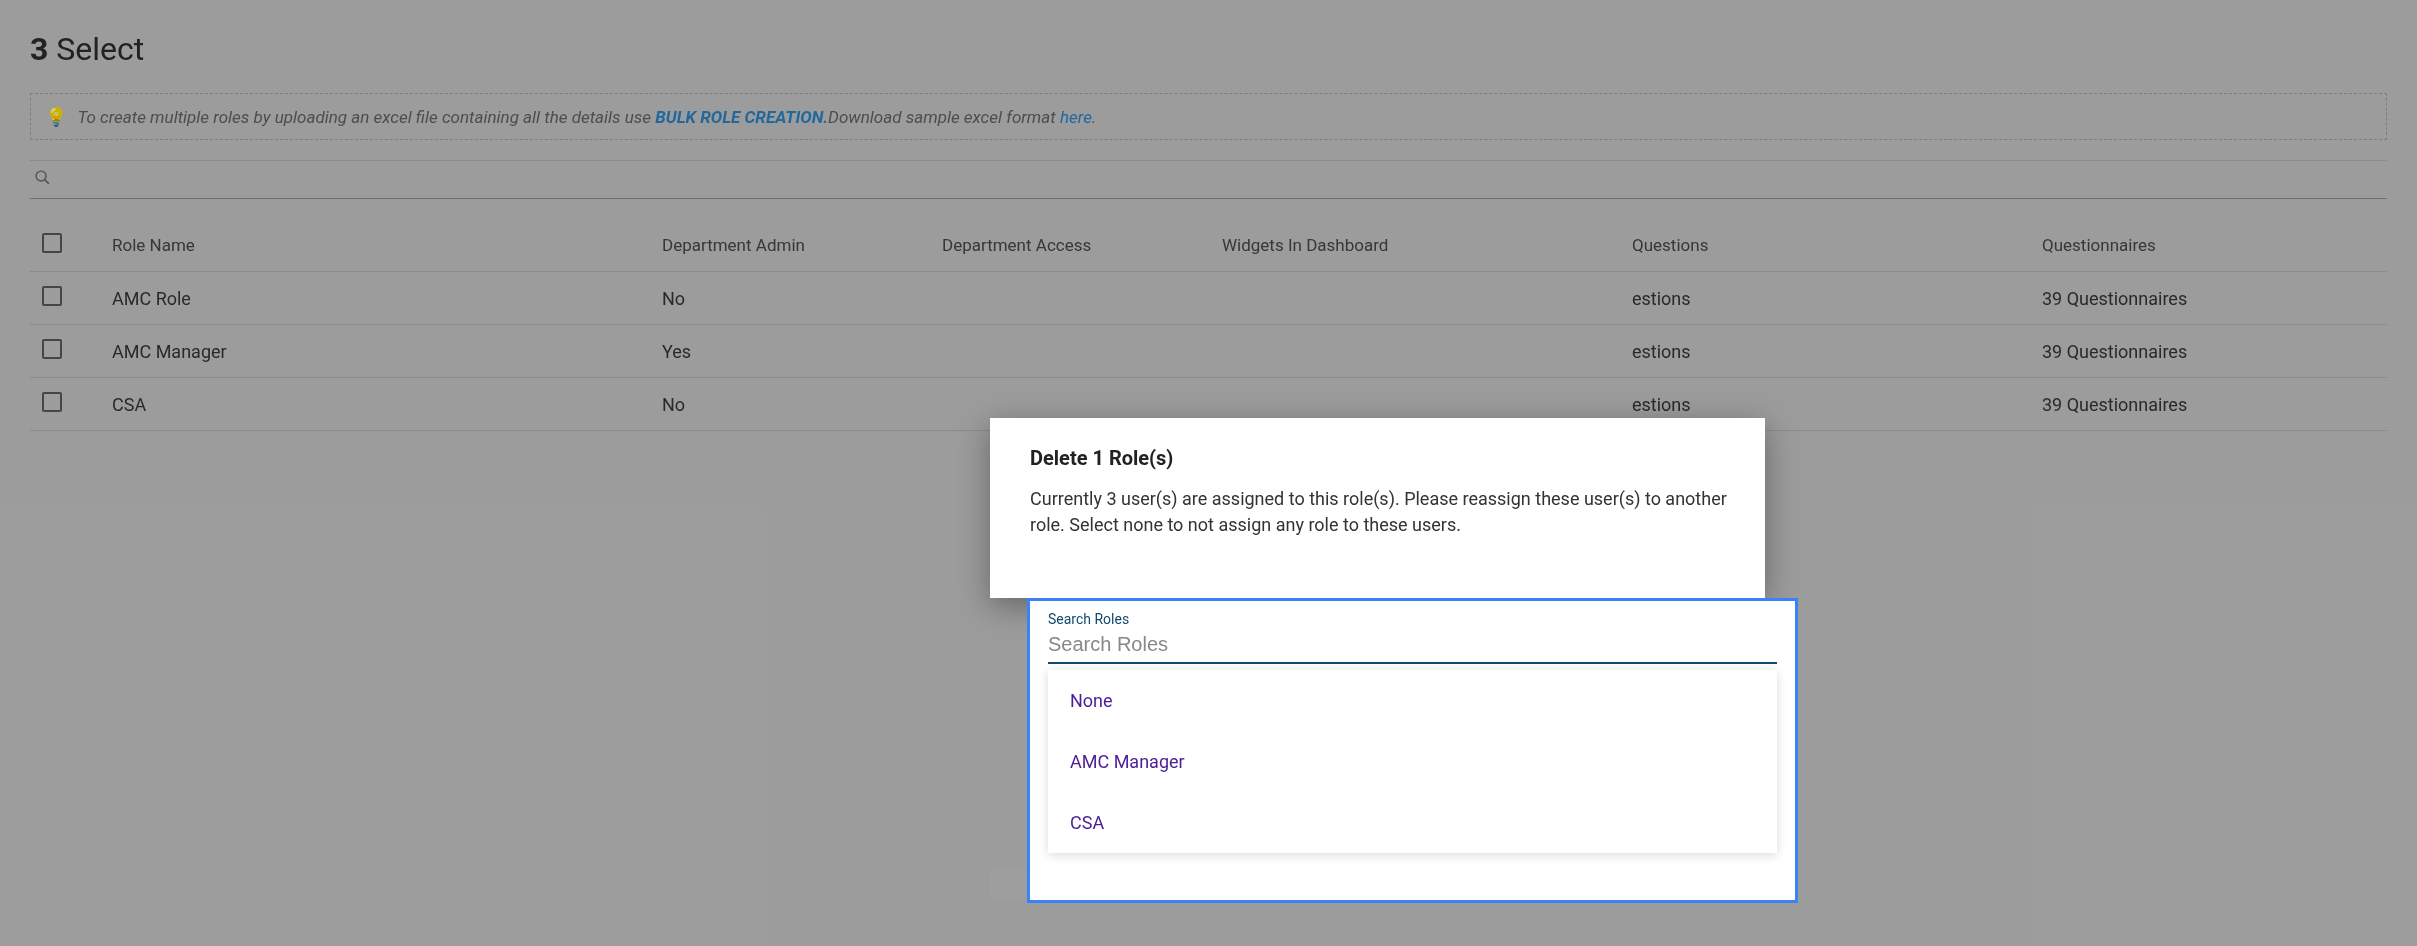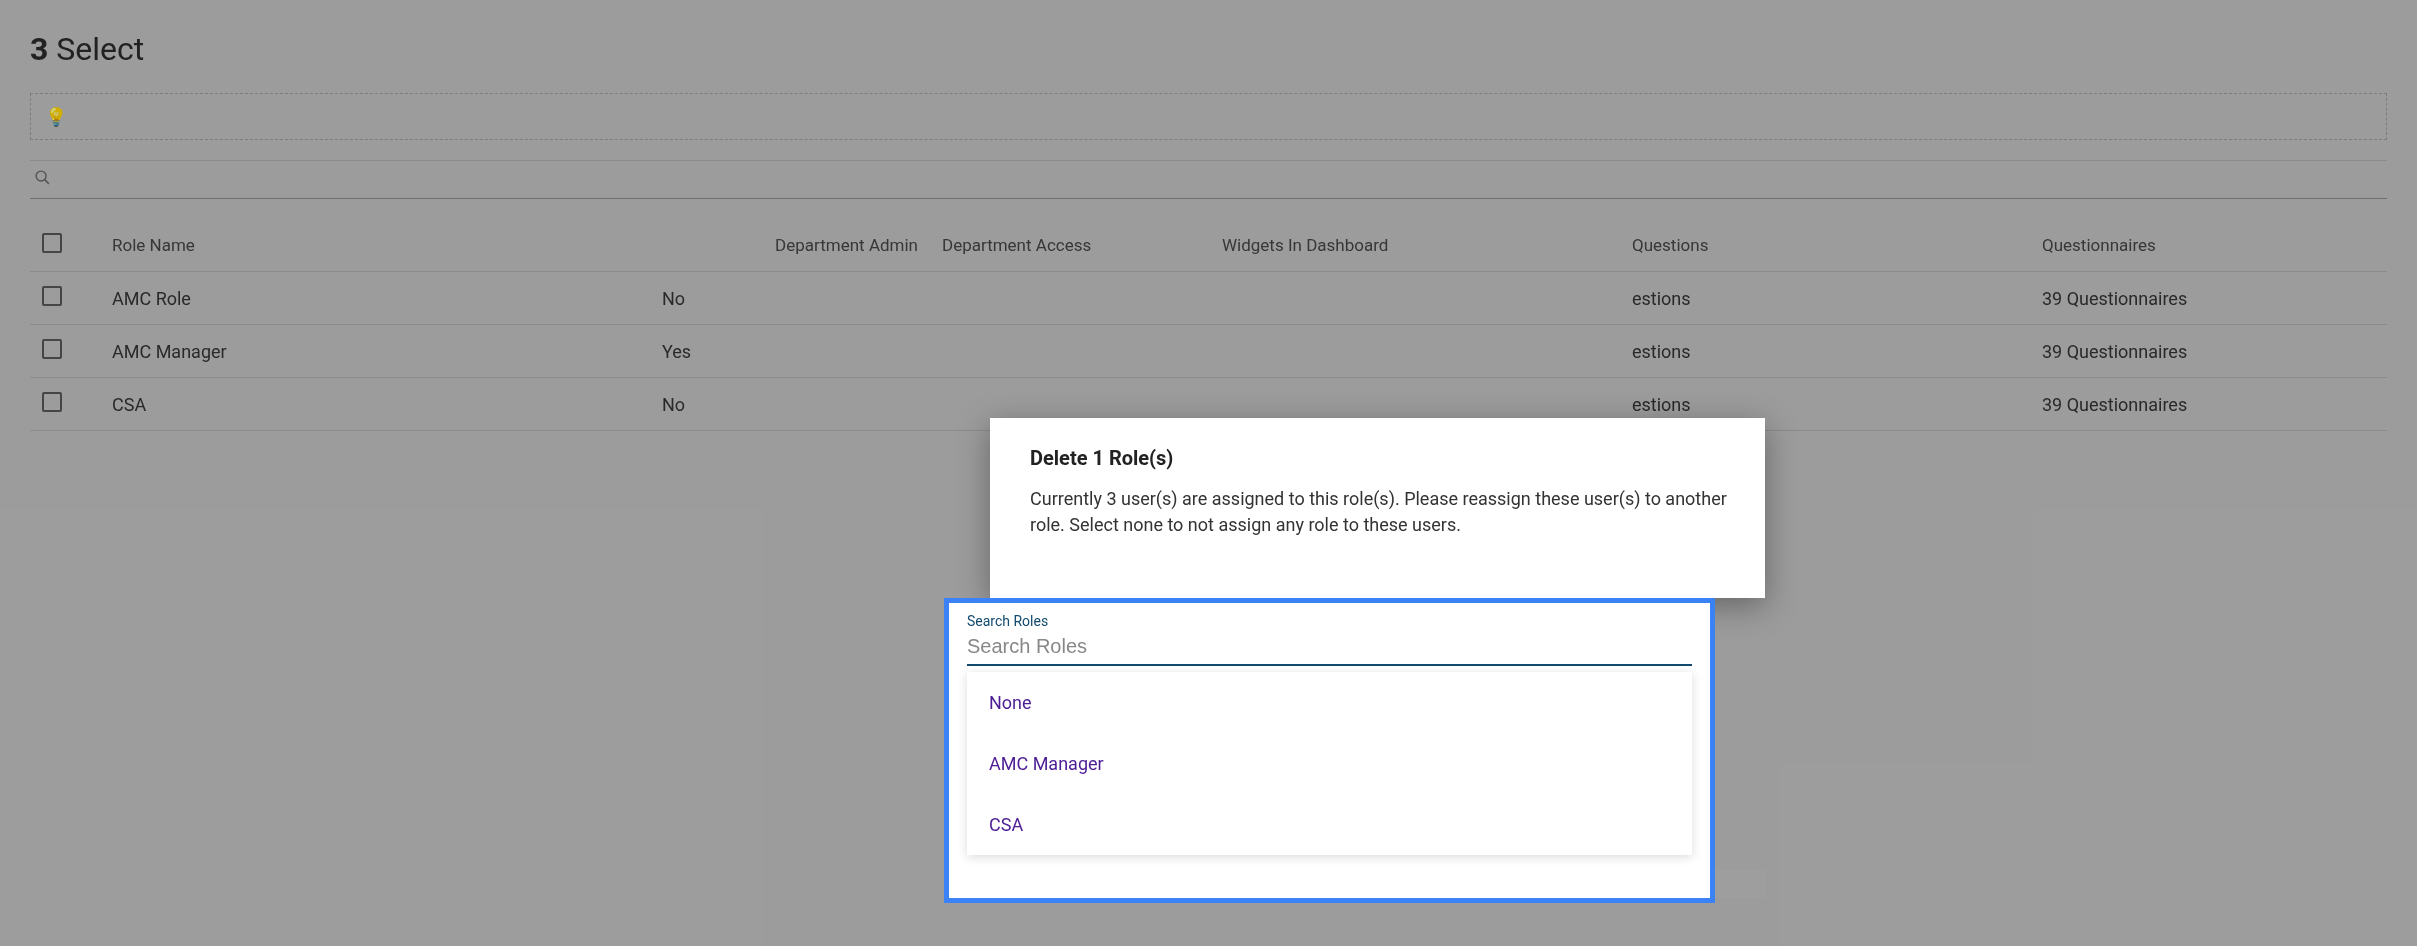--- a/index.html
+++ b/index.html
@@ -115,23 +115,23 @@
       margin-bottom: 16px;
     }
     .dialog-body {
       font-size: 18px;
       color: #333;
       line-height: 1.45;
       margin-bottom: 36px;
     }
 
     .highlight-box {
-      border: 5px solid #3b82f6;
-      position: absolute;
-      left: 944px;
+      border: 3px solid #3b82f6;
+      position: absolute;
+      left: 1027px;
       top: 598px;
       width: 771px;
       height: 305px;
       background: #fff;
       padding: 10px 18px 4px 18px;
     }
     .field-label {
       font-size: 14px;
       color: #114a6e;
     }
@@ -171,37 +171,40 @@
 <body>
 
 <div class="page">
 
   <h1 class="page-title">
     <strong>3</strong> <span>Select</span>
   </h1>
 
   <div class="info-banner">
     <span class="bulb-icon">💡</span>
+    <span>
+      <span>To create multiple roles by uploading an excel file containing all the details use </span><a href="#" class="bulk">BULK ROLE CREATION.</a><span>Download sample excel format </span><a href="#" class="here">here</a><span>.</span>
+    </span>
   </div>
 
   <div class="search-bar">
     <span class="search-icon">
       <svg width="17" height="17" viewBox="0 0 24 24" fill="none" stroke="#666" stroke-width="2">
           <circle cx="10" cy="10" r="7"></circle>
           <line x1="21" y1="21" x2="15" y2="15"></line>
         </svg>
     </span>
   </div>
 
   <table class="roles">
     <thead>
       <tr>
         <th class="col-chk"><span class="chk"></span></th>
         <th style="width:550px;">Role Name</th>
-        <th style="width:280px;text-align:right;">Department Admin</th>
+        <th style="width:280px;">Department Admin</th>
         <th style="width:280px;">Department Access</th>
         <th style="width:410px;">Widgets In Dashboard</th>
         <th style="width:410px;">Questions</th>
         <th>Questionnaires</th>
       </tr>
     </thead>
     <tbody id="roles-body">
         <tr>
           <td class="col-chk"><span class="chk"></span></td>
           <td>AMC Role</td>

